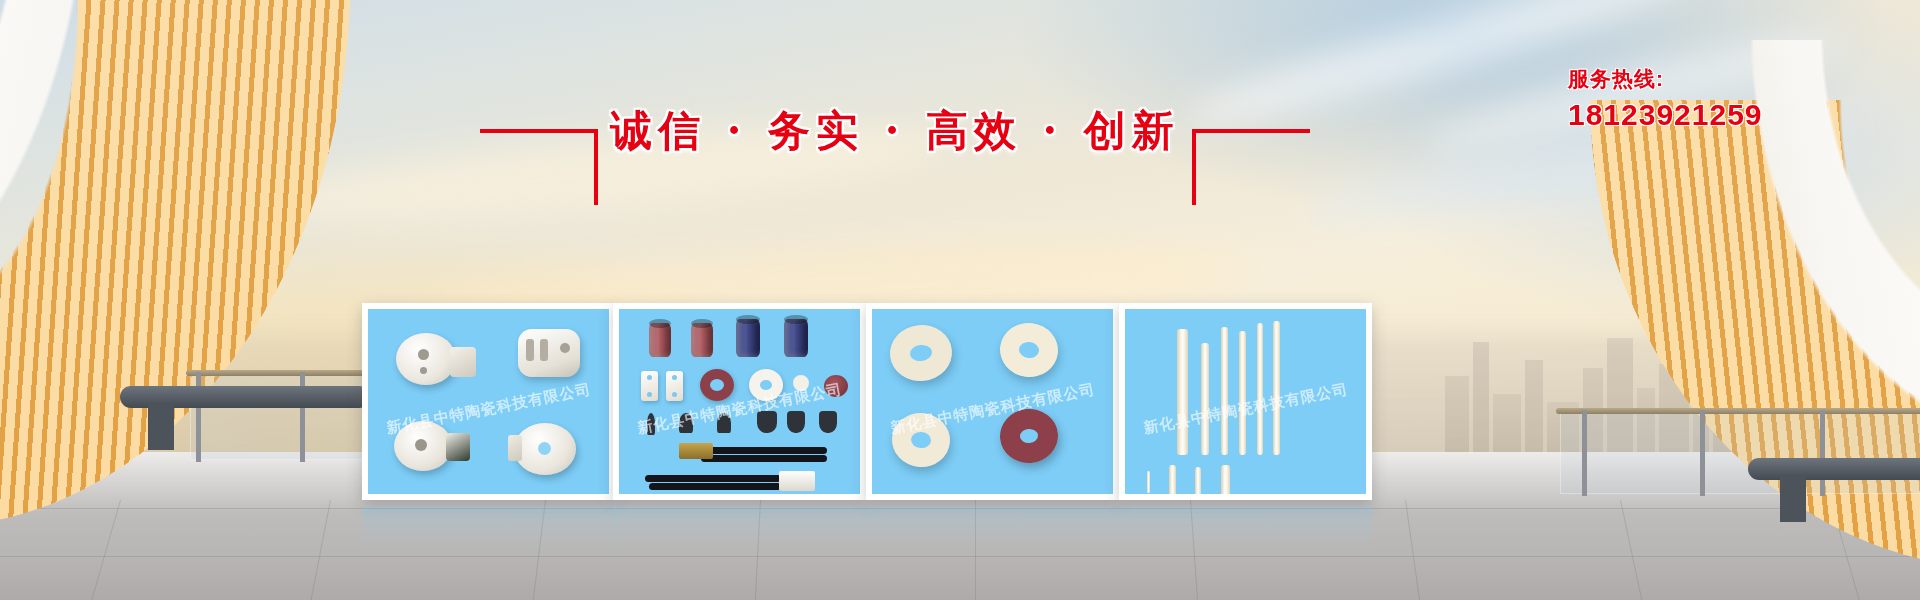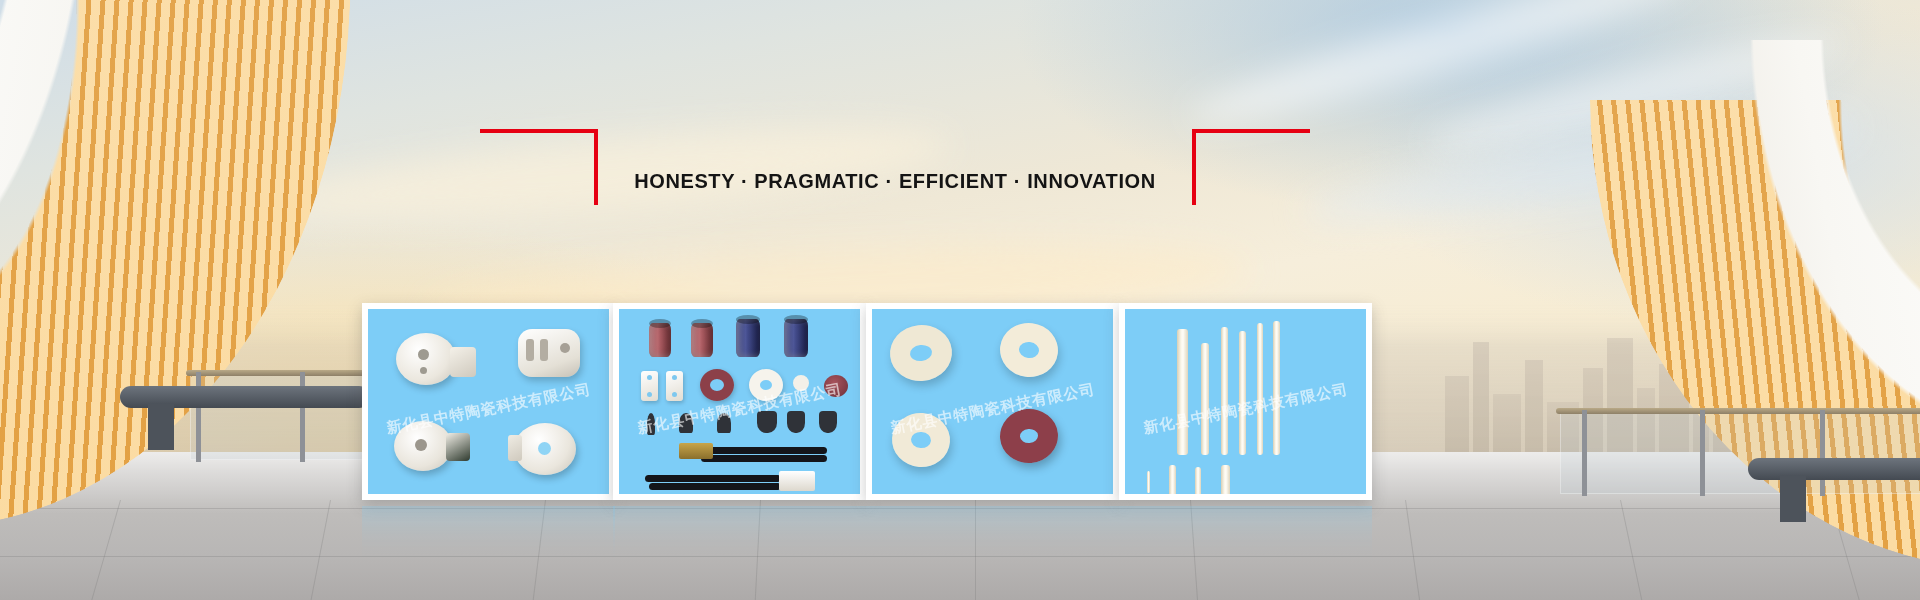--- a/index.html
+++ b/index.html
@@ -261,24 +261,26 @@
 
   <div class="slogan">
     <div class="bracket bk-l" style="left:-95px;top:24px;width:118px;height:80px;">
       <b class="h"></b>
         <b class="v"></b>
     </div>
     <div class="bracket bk-r" style="right:-95px;top:24px;width:118px;height:80px;">
       <b class="h"></b>
         <b class="v"></b>
     </div>
-    <div class="slogan-en">HONESTY · PRAGMATIC · EFFICIENT · INNOVATION</div>
+    <div class="slogan-cn">诚信 · 务实 · 高效 · 创新</div>
   </div>
 
   <div class="contact">
+    <div class="line c-label">服务热线:</div>
+    <div class="line c-phone">18123921259</div>
   </div>
 
   <div class="panel" style="left:362px;">
     <div class="inner">
 
       <div class="part disc" style="left:28px;top:24px;width:60px;height:52px;background:radial-gradient(circle at 38% 32%,#ffffff,#ebe7de 60%,#c9c4b9);box-shadow:2px 4px 7px rgba(0,0,0,.22);"></div>
       <div class="part disc" style="left:50px;top:40px;width:11px;height:11px;background:#9e9a90;"></div>
       <div class="part disc" style="left:52px;top:58px;width:7px;height:7px;background:#9e9a90;"></div>
       <div class="part" style="left:82px;top:38px;width:26px;height:30px;border-radius:4px;background:linear-gradient(150deg,#f4f1e9,#cfc9bd);"></div>
 

